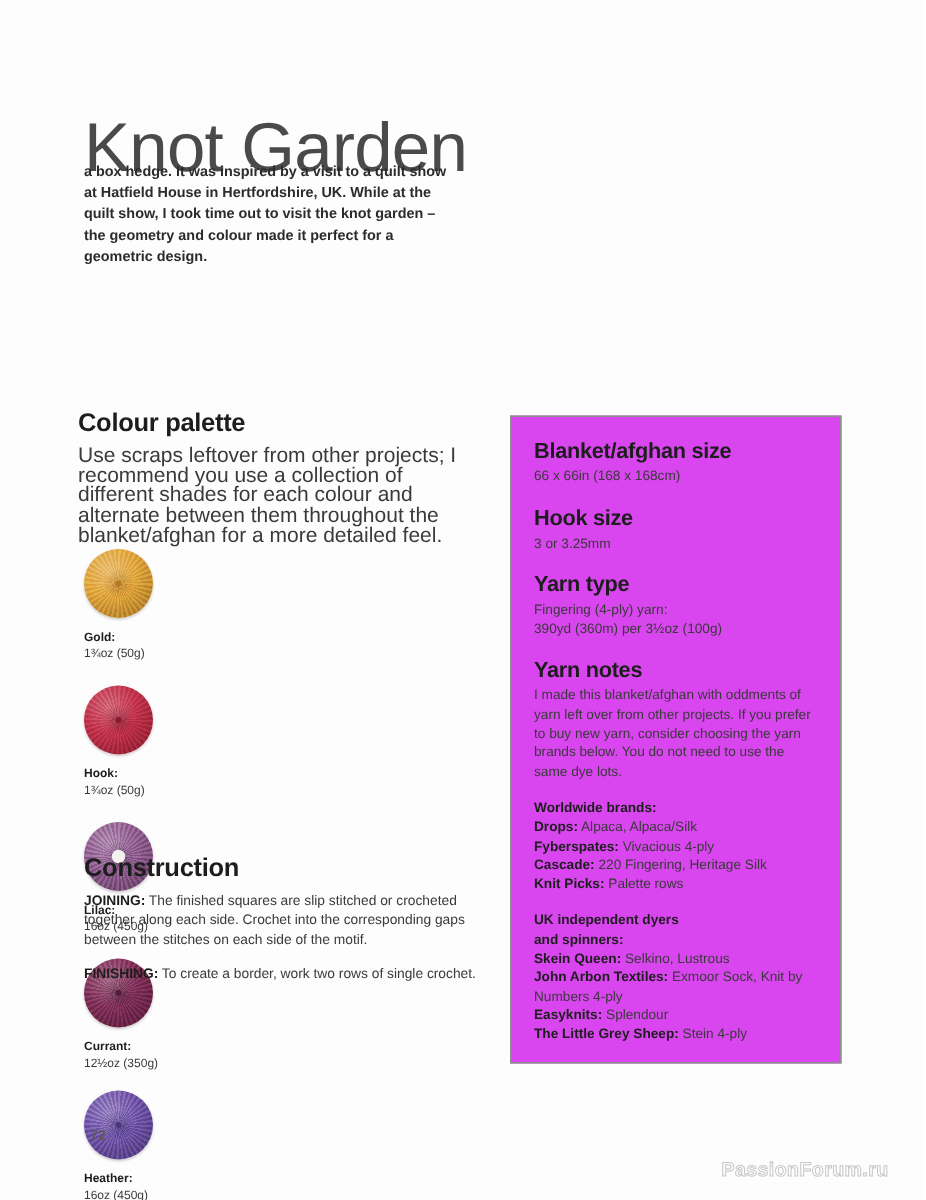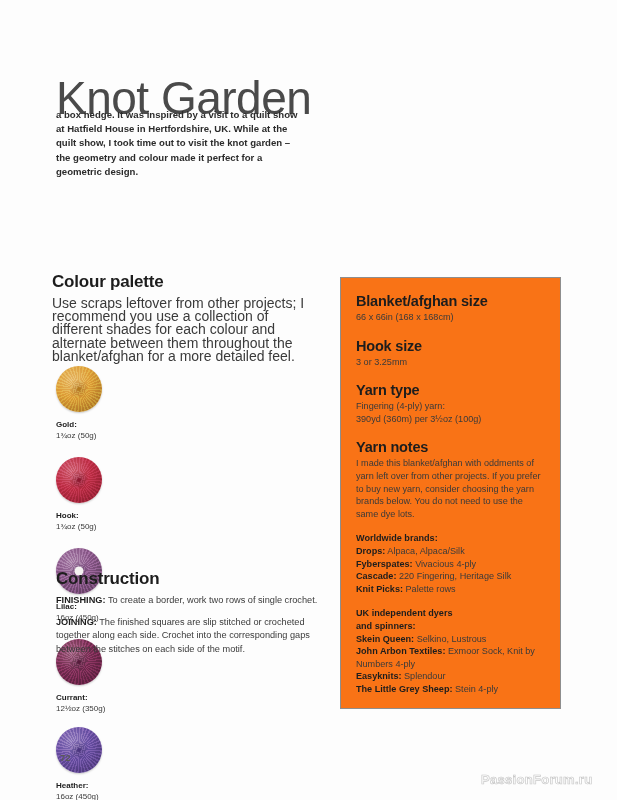--- a/index.html
+++ b/index.html
@@ -160,21 +160,21 @@
   }
 
   
   .info-box {
     position: absolute;
     left: 340px;
     top: 277px;
     width: 221px;
     height: 432px;
     border: 1px solid #8e8e8e;
-    background: #f97316;
+    background: #d946ef;
     box-sizing: border-box;
     padding: 14px 15px 10px 15px;
   }
   .ib-h {
     font-size: 14.5px;
     font-weight: 700;
     color: #1d1d1d;
     line-height: 18px;
     margin: 0 0 1px 0;
     letter-spacing: -0.2px;
@@ -298,24 +298,24 @@
         </div>
         <div class="sw-name">Azure:</div>
         <div class="sw-weight">19½oz (550g)</div>
       </div>
     </div>
   </div>
 
   <div class="construction">
     <h2 class="h2">Construction</h2>
     <p class="constr-p">
-      <b>FINISHING:</b><span> To create a border, work two rows of single crochet.</span>
+      <b>JOINING:</b><span> The finished squares are slip stitched or crocheted together along each side. Crochet into the corresponding gaps between the stitches on each side of the motif.</span>
     </p>
     <p class="constr-p">
-      <b>JOINING:</b><span> The finished squares are slip stitched or crocheted together along each side. Crochet into the corresponding gaps between the stitches on each side of the motif.</span>
+      <b>FINISHING:</b><span> To create a border, work two rows of single crochet.</span>
     </p>
   </div>
 
   <div class="info-box">
     <h3 class="ib-h">Blanket/afghan size</h3>
     <p class="ib-p">66 x 66in (168 x 168cm)</p>
 
     <h3 class="ib-h">Hook size</h3>
     <p class="ib-p">3 or 3.25mm</p>
 

